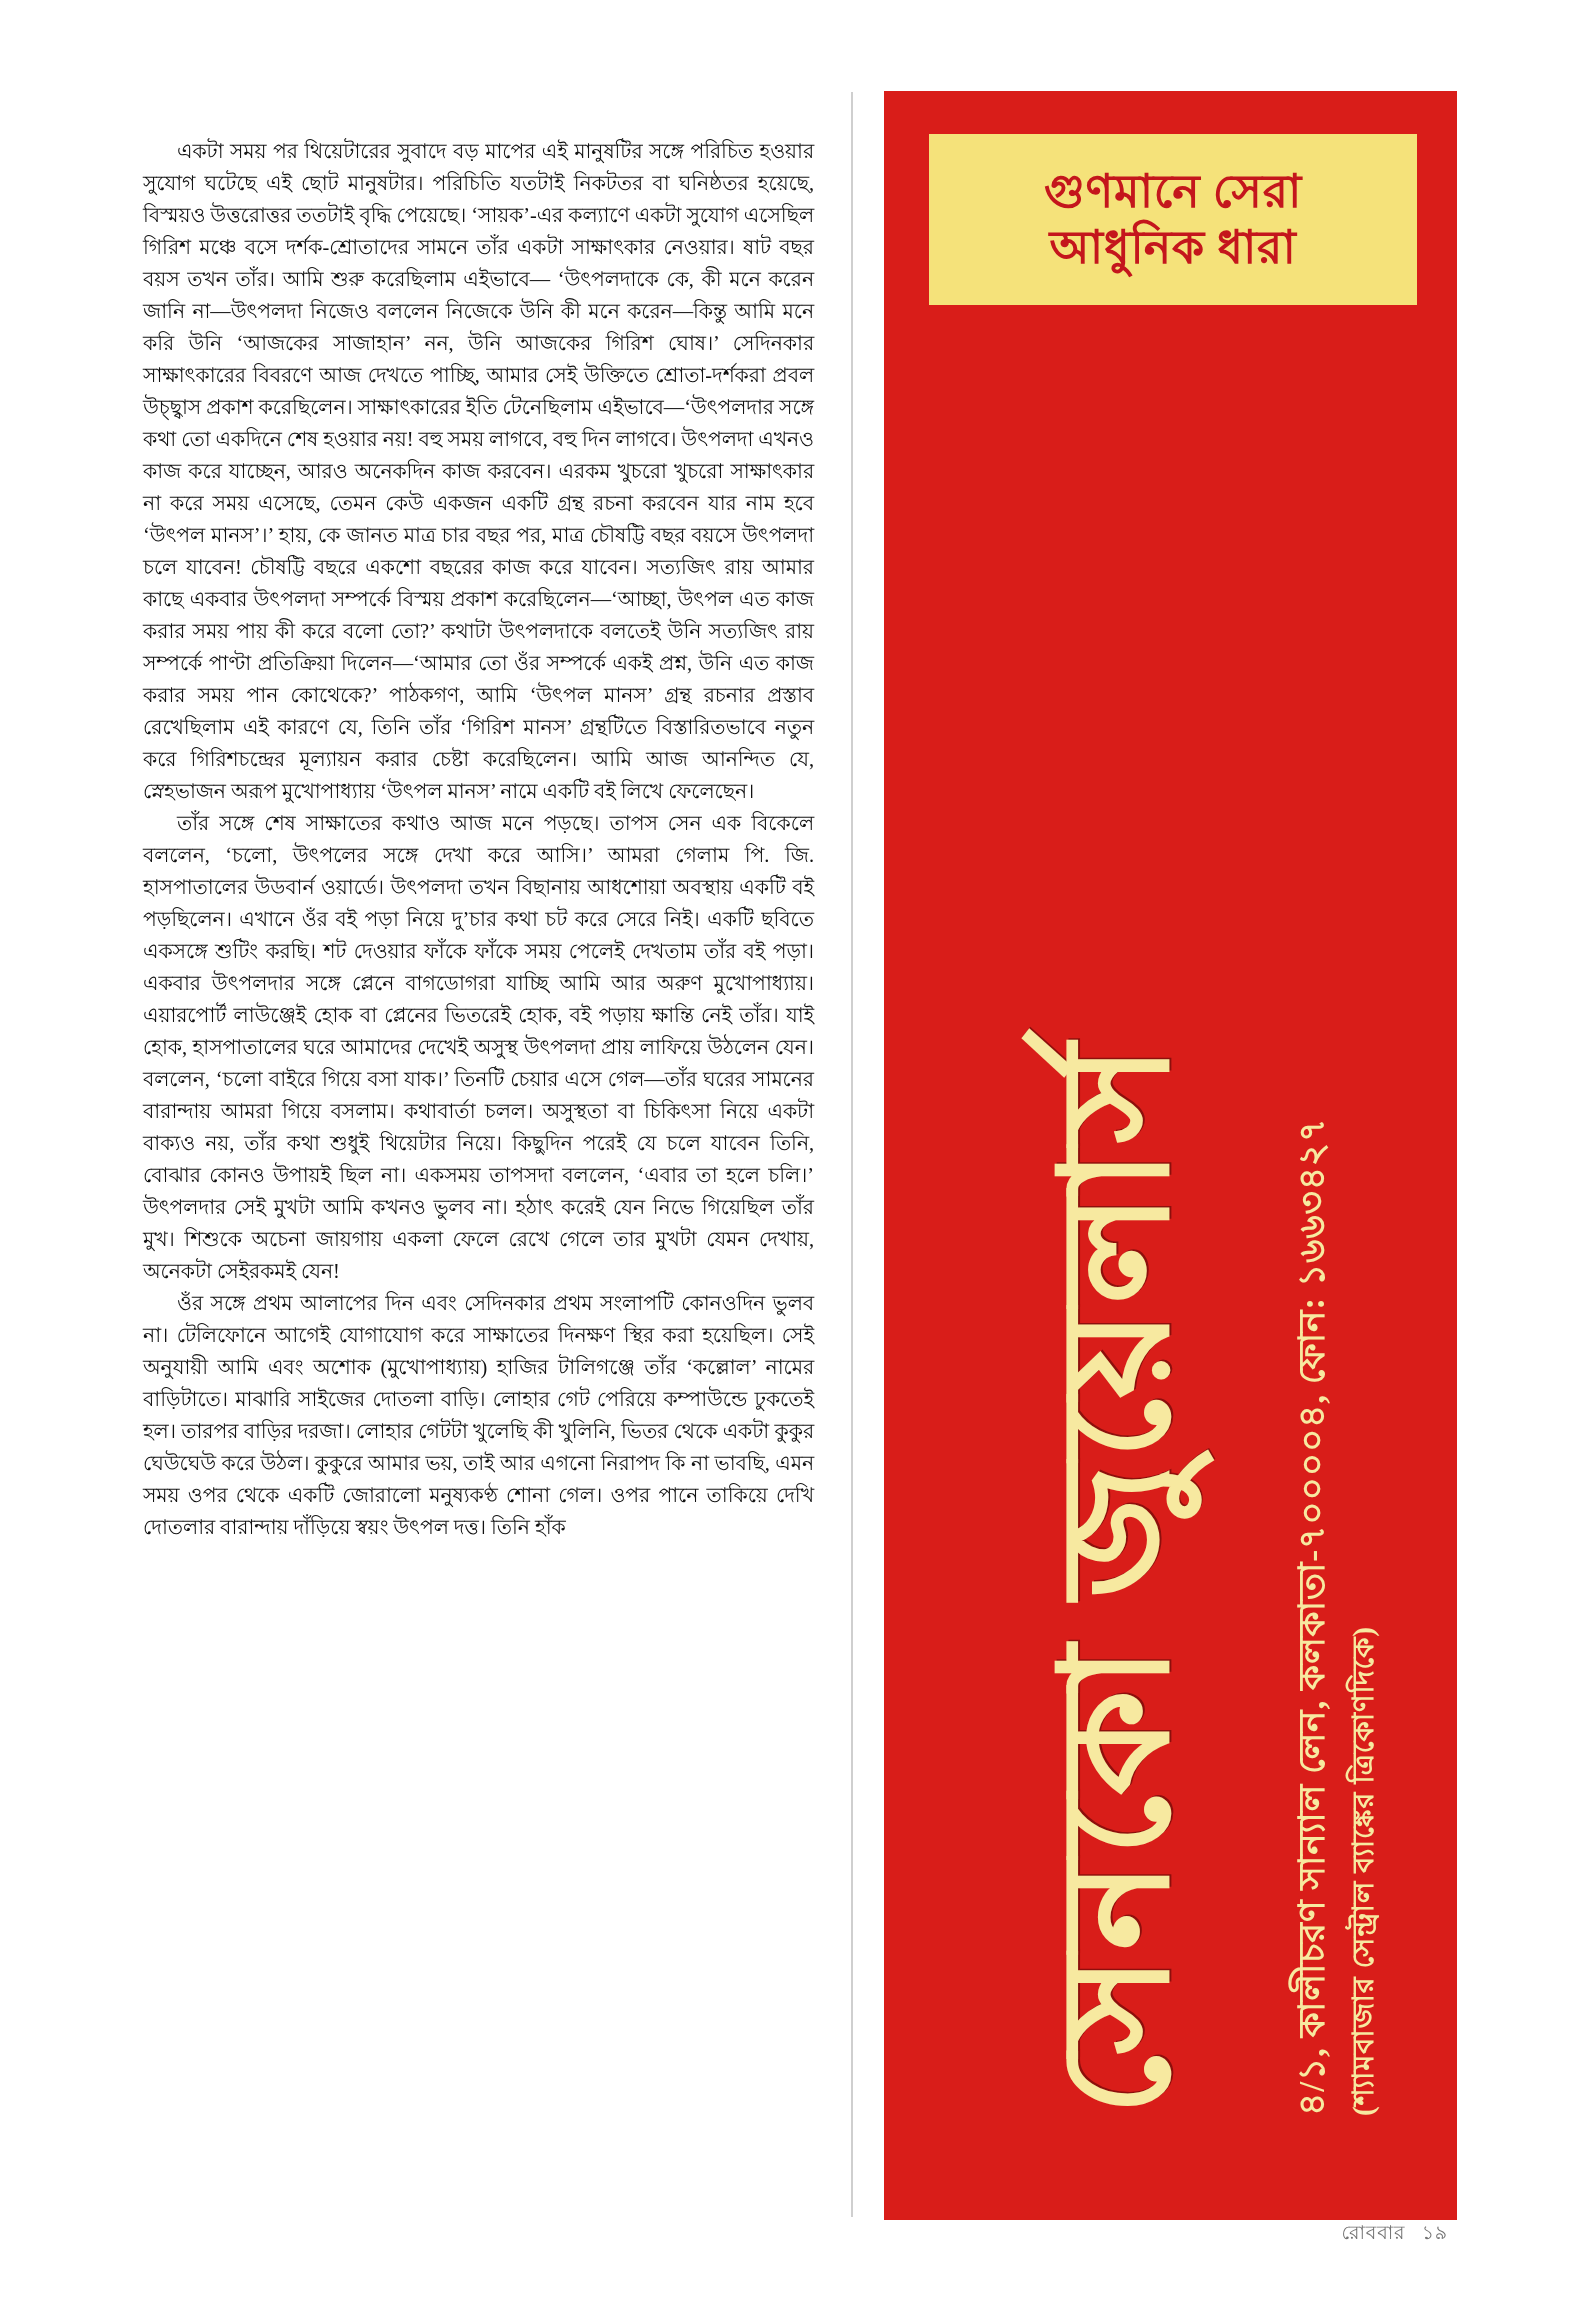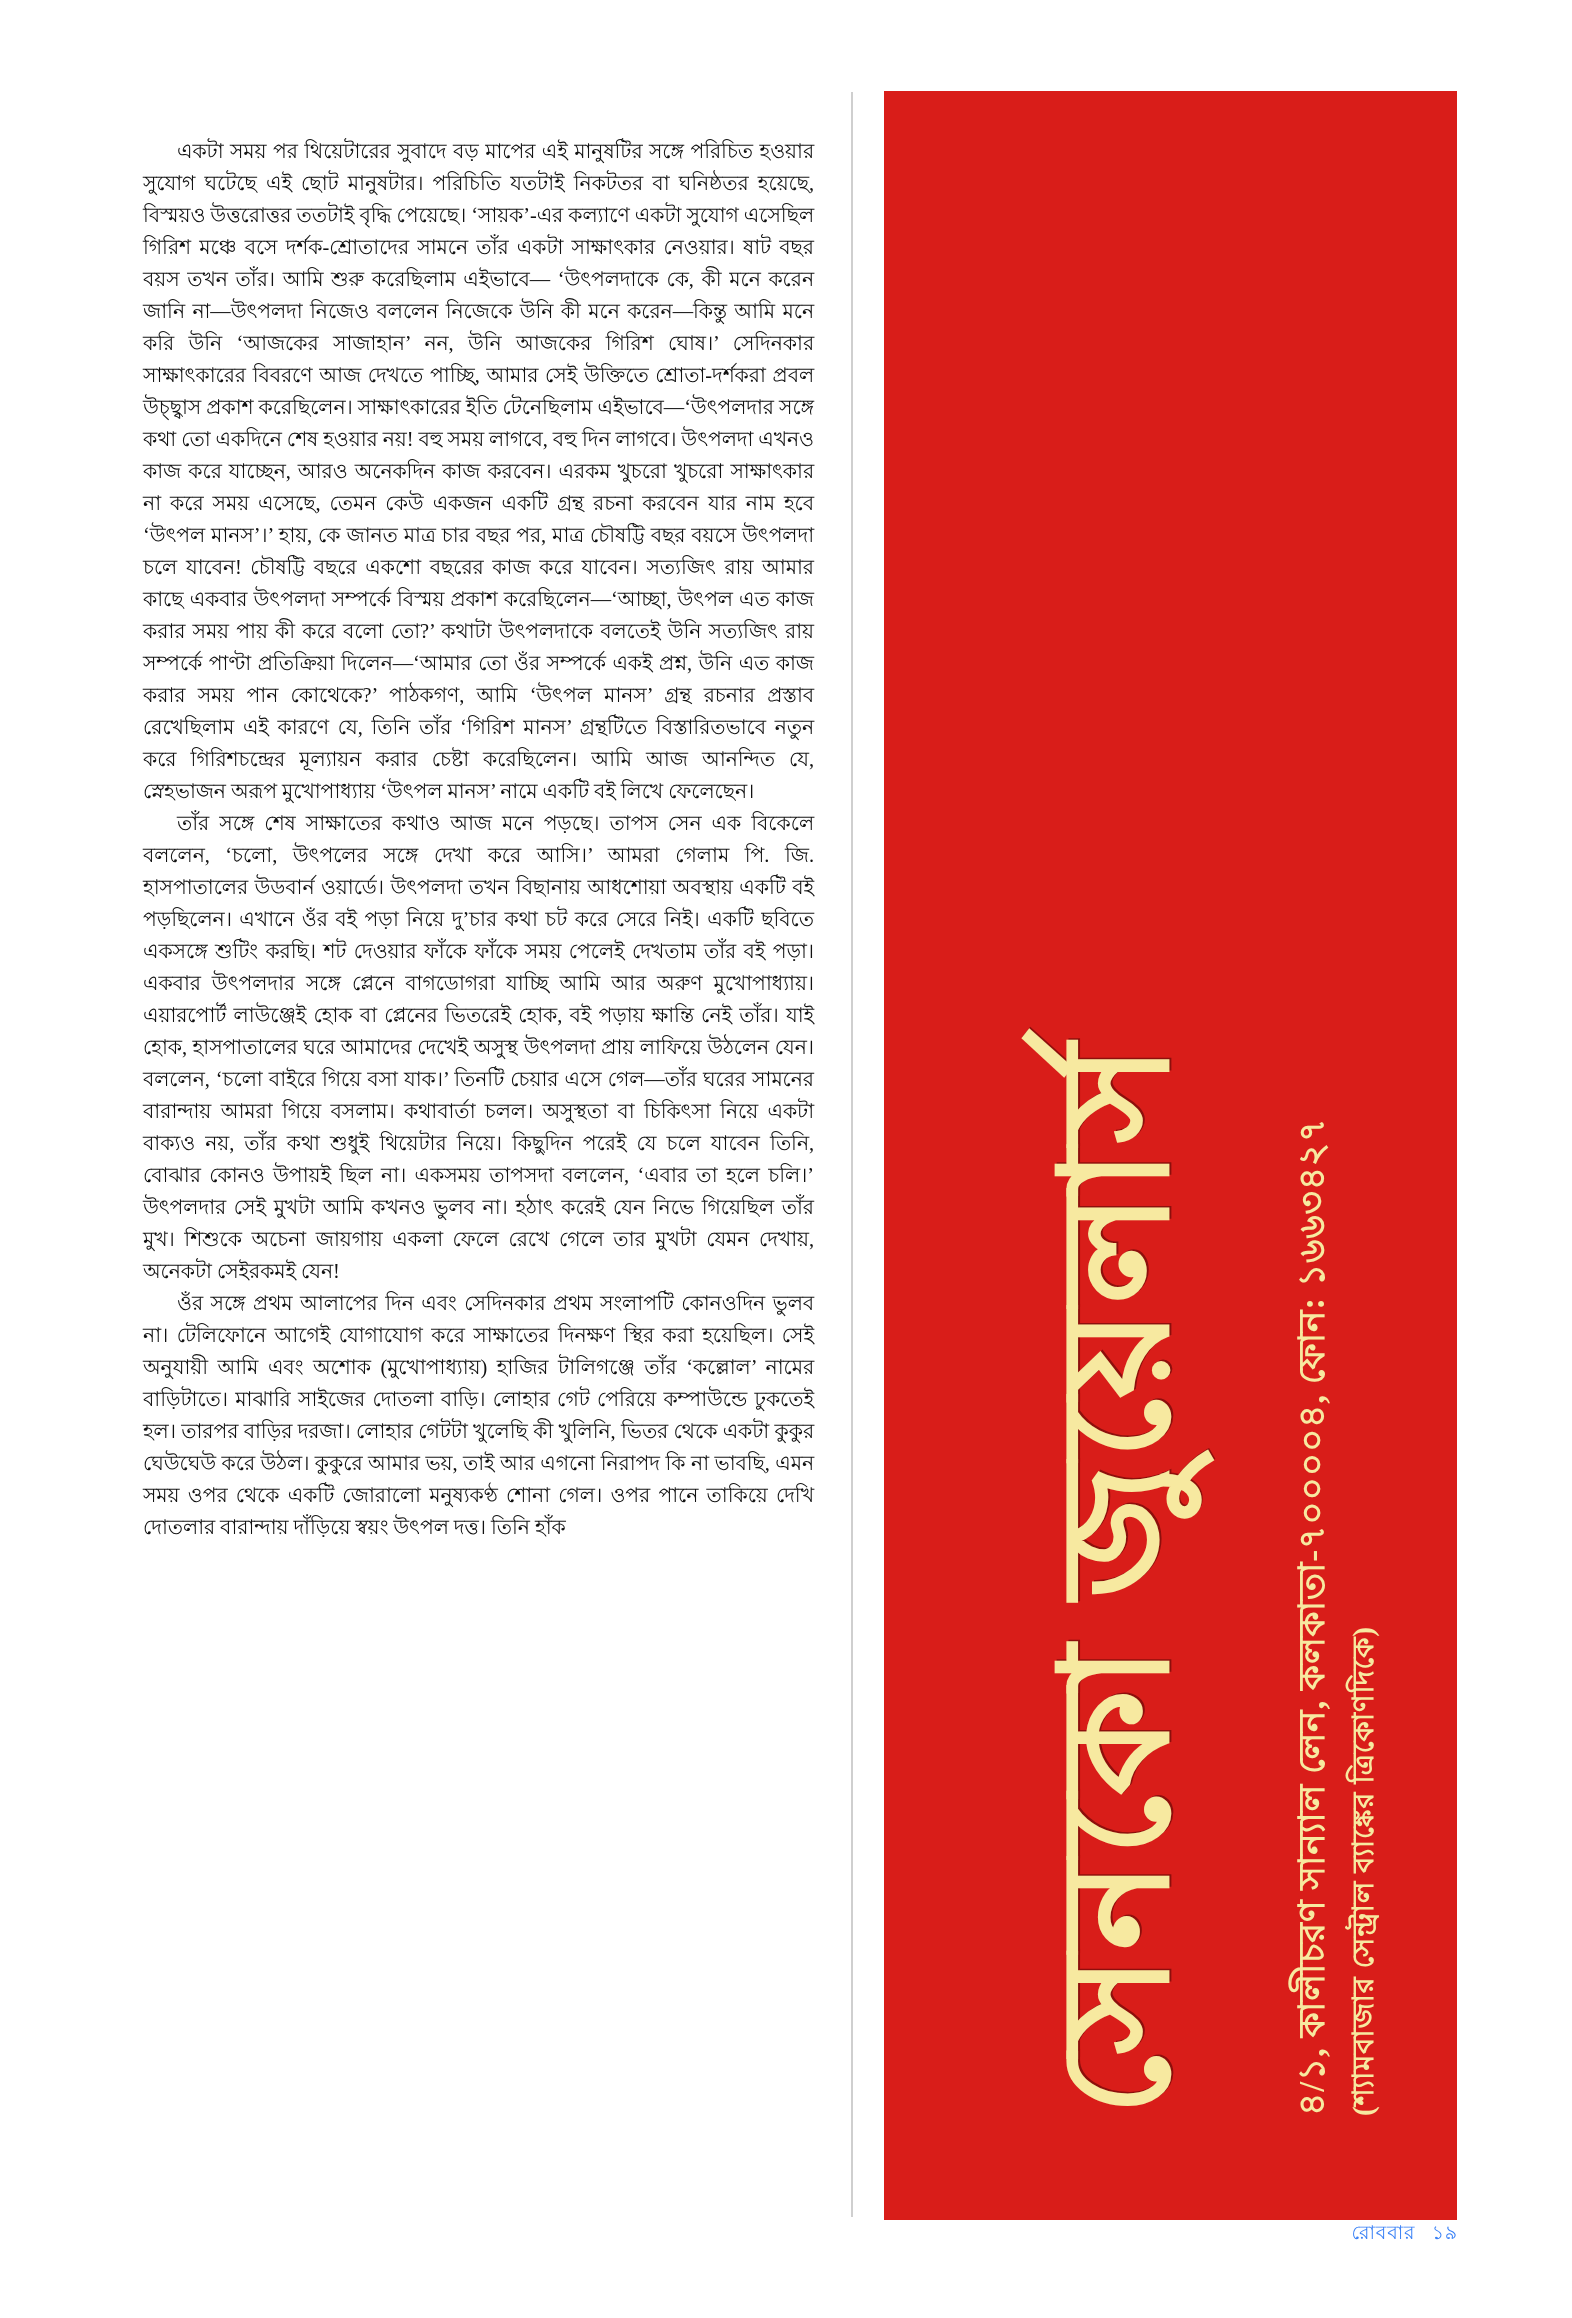--- a/index.html
+++ b/index.html
@@ -129,45 +129,49 @@
     top: 1794px;
     font-size: 29px;
     font-weight: bold;
     color: #f7e9a0;
     letter-spacing: 0.8px;
   }
 
   
   .footer {
     position: absolute;
-    right: 115px;
+    right: 125px;
     bottom: 69px;
     font-family: "Liberation Serif", serif;
     font-size: 19px;
-    color: #3b82f6;
+    color: #737373;
     letter-spacing: 0.8px;
   }
   .footer .page-num { margin-left: 10.8px; }
 </style>
 </head>
 <body>
 
 <div class="page">
 
   <div class="article-column">
     <p>একটা সময় পর থিয়েটারের সুবাদে বড় মাপের এই মানুষটির সঙ্গে পরিচিত হওয়ার সুযোগ ঘটেছে এই ছোট মানুষটার। পরিচিতি যতটাই নিকটতর বা ঘনিষ্ঠতর হয়েছে, বিস্ময়ও উত্তরোত্তর ততটাই বৃদ্ধি পেয়েছে। ‘সায়ক’-এর কল্যাণে একটা সুযোগ এসেছিল গিরিশ মঞ্চে বসে দর্শক-শ্রোতাদের সামনে তাঁর একটা সাক্ষাৎকার নেওয়ার। ষাট বছর বয়স তখন তাঁর। আমি শুরু করেছিলাম এইভাবে— ‘উৎপলদাকে কে, কী মনে করেন জানি না—উৎপলদা নিজেও বললেন নিজেকে উনি কী মনে করেন—কিন্তু আমি মনে করি উনি ‘আজকের সাজাহান’ নন, উনি আজকের গিরিশ ঘোষ।’ সেদিনকার সাক্ষাৎকারের বিবরণে আজ দেখতে পাচ্ছি, আমার সেই উক্তিতে শ্রোতা-দর্শকরা প্রবল উচ্ছ্বাস প্রকাশ করেছিলেন। সাক্ষাৎকারের ইতি টেনেছিলাম এইভাবে—‘উৎপলদার সঙ্গে কথা তো একদিনে শেষ হওয়ার নয়! বহু সময় লাগবে, বহু দিন লাগবে। উৎপলদা এখনও কাজ করে যাচ্ছেন, আরও অনেকদিন কাজ করবেন। এরকম খুচরো খুচরো সাক্ষাৎকার না করে সময় এসেছে, তেমন কেউ একজন একটি গ্রন্থ রচনা করবেন যার নাম হবে ‘উৎপল মানস’।’ হায়, কে জানত মাত্র চার বছর পর, মাত্র চৌষট্টি বছর বয়সে উৎপলদা চলে যাবেন! চৌষট্টি বছরে একশো বছরের কাজ করে যাবেন। সত্যজিৎ রায় আমার কাছে একবার উৎপলদা সম্পর্কে বিস্ময় প্রকাশ করেছিলেন—‘আচ্ছা, উৎপল এত কাজ করার সময় পায় কী করে বলো তো?’ কথাটা উৎপলদাকে বলতেই উনি সত্যজিৎ রায় সম্পর্কে পাণ্টা প্রতিক্রিয়া দিলেন—‘আমার তো ওঁর সম্পর্কে একই প্রশ্ন, উনি এত কাজ করার সময় পান কোথেকে?’ পাঠকগণ, আমি ‘উৎপল মানস’ গ্রন্থ রচনার প্রস্তাব রেখেছিলাম এই কারণে যে, তিনি তাঁর ‘গিরিশ মানস’ গ্রন্থটিতে বিস্তারিতভাবে নতুন করে গিরিশচন্দ্রের মূল্যায়ন করার চেষ্টা করেছিলেন। আমি আজ আনন্দিত যে, স্নেহভাজন অরূপ মুখোপাধ্যায় ‘উৎপল মানস’ নামে একটি বই লিখে ফেলেছেন।</p>
     <p>তাঁর সঙ্গে শেষ সাক্ষাতের কথাও আজ মনে পড়ছে। তাপস সেন এক বিকেলে বললেন, ‘চলো, উৎপলের সঙ্গে দেখা করে আসি।’ আমরা গেলাম পি. জি. হাসপাতালের উডবার্ন ওয়ার্ডে। উৎপলদা তখন বিছানায় আধশোয়া অবস্থায় একটি বই পড়ছিলেন। এখানে ওঁর বই পড়া নিয়ে দু’চার কথা চট করে সেরে নিই। একটি ছবিতে একসঙ্গে শুটিং করছি। শট দেওয়ার ফাঁকে ফাঁকে সময় পেলেই দেখতাম তাঁর বই পড়া। একবার উৎপলদার সঙ্গে প্লেনে বাগডোগরা যাচ্ছি আমি আর অরুণ মুখোপাধ্যায়। এয়ারপোর্ট লাউঞ্জেই হোক বা প্লেনের ভিতরেই হোক, বই পড়ায় ক্ষান্তি নেই তাঁর। যাই হোক, হাসপাতালের ঘরে আমাদের দেখেই অসুস্থ উৎপলদা প্রায় লাফিয়ে উঠলেন যেন। বললেন, ‘চলো বাইরে গিয়ে বসা যাক।’ তিনটি চেয়ার এসে গেল—তাঁর ঘরের সামনের বারান্দায় আমরা গিয়ে বসলাম। কথাবার্তা চলল। অসুস্থতা বা চিকিৎসা নিয়ে একটা বাক্যও নয়, তাঁর কথা শুধুই থিয়েটার নিয়ে। কিছুদিন পরেই যে চলে যাবেন তিনি, বোঝার কোনও উপায়ই ছিল না। একসময় তাপসদা বললেন, ‘এবার তা হলে চলি।’ উৎপলদার সেই মুখটা আমি কখনও ভুলব না। হঠাৎ করেই যেন নিভে গিয়েছিল তাঁর মুখ। শিশুকে অচেনা জায়গায় একলা ফেলে রেখে গেলে তার মুখটা যেমন দেখায়, অনেকটা সেইরকমই যেন!</p>
     <p>ওঁর সঙ্গে প্রথম আলাপের দিন এবং সেদিনকার প্রথম সংলাপটি কোনওদিন ভুলব না। টেলিফোনে আগেই যোগাযোগ করে সাক্ষাতের দিনক্ষণ স্থির করা হয়েছিল। সেই অনুযায়ী আমি এবং অশোক (মুখোপাধ্যায়) হাজির টালিগঞ্জে তাঁর ‘কল্লোল’ নামের বাড়িটাতে। মাঝারি সাইজের দোতলা বাড়ি। লোহার গেট পেরিয়ে কম্পাউন্ডে ঢুকতেই হল। তারপর বাড়ির দরজা। লোহার গেটটা খুলেছি কী খুলিনি, ভিতর থেকে একটা কুকুর ঘেউঘেউ করে উঠল। কুকুরে আমার ভয়, তাই আর এগনো নিরাপদ কি না ভাবছি, এমন সময় ওপর থেকে একটি জোরালো মনুষ্যকণ্ঠ শোনা গেল। ওপর পানে তাকিয়ে দেখি দোতলার বারান্দায় দাঁড়িয়ে স্বয়ং উৎপল দত্ত। তিনি হাঁক</p>
   </div>
 
   <div class="col-rule"></div>
 
   <div class="ad-panel">
     <div class="ad-inner-border"></div>
 
+    <div class="ad-headline-box">
+      <div class="ad-headline-line">গুণমানে সেরা</div>
+      <div class="ad-headline-line">আধুনিক ধারা</div>
+    </div>
 
     <div class="ad-brand-wrap">
       <div class="vert ad-brand">সেনকো জুয়েলার্স</div>
       <div class="vert ad-address">৪/১, কালীচরণ সান্যাল লেন, কলকাতা-৭০০০০৪, ফোন: ১৬৬৩৪২৭</div>
       <div class="vert ad-subaddress">(শ্যামবাজার সেন্ট্রাল ব্যাঙ্কের ত্রিকোণদিকে)</div>
     </div>
   </div>
 
   <div class="footer">
     <span>রোববার</span>

